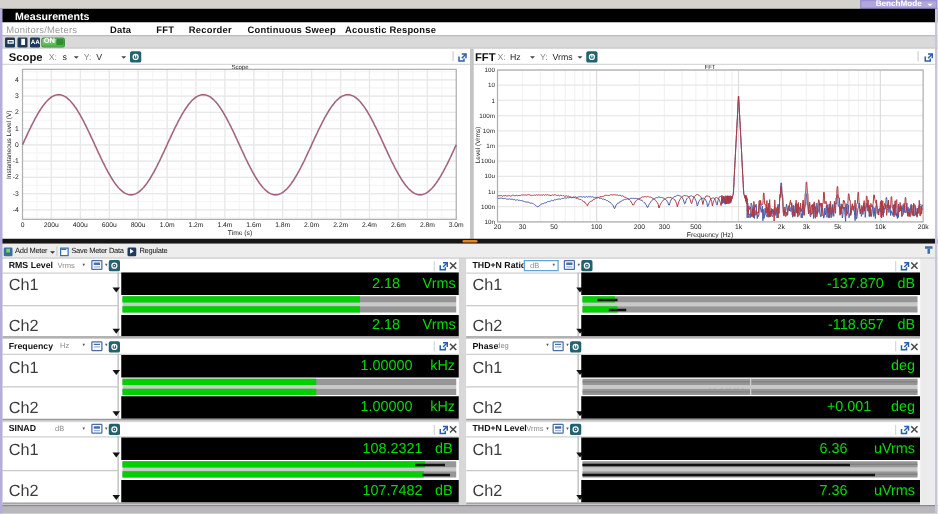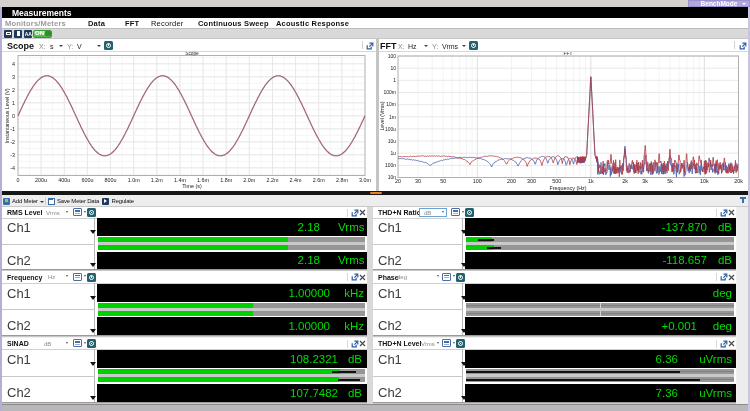--- a/index.html
+++ b/index.html
@@ -1,22 +1,22 @@
 <!DOCTYPE html>
 <html><head><meta charset="utf-8"><style>*{margin:0;padding:0;box-sizing:border-box}body{width:750px;height:411px;position:relative;overflow:hidden;background:#f0f0f0;font-family:"Liberation Sans",sans-serif}.abs{position:absolute}</style></head><body>
 <div class="abs" style="left:0;top:0;width:750px;height:7px;background:#d5d2cd"></div>
 <div class="abs" style="left:688px;top:0;width:62px;height:7px;background:#b1a6dd;border:1px solid #9c90cf;color:#fff;font-size:6.5px;font-weight:bold;text-align:center;line-height:5.5px">BenchMode</div>
 <div style="position:absolute;left:742px;top:2.5px;width:0;height:0;border-left:2.0px solid transparent;border-right:2.0px solid transparent;border-top:2.8px solid #fff"></div>
 <div class="abs" style="left:0;top:7px;width:750px;height:10.5px;background:#000"></div>
 <div class="abs" style="left:12px;top:8px;color:#fff;font-size:8.5px;font-weight:bold">Measurements</div>
 <div class="abs" style="left:0;top:17.5px;width:750px;height:10.5px;background:#fff"></div>
-<div class="abs" style="left:5px;top:19px;color:#9a9a9a;font-size:7.5px;font-weight:bold;letter-spacing:0.2px">Monitors/Meters</div>
+<div class="abs" style="left:5px;top:19px;color:#9a9a9a;font-size:7.5px;font-weight:normal;letter-spacing:0.2px">Monitors/Meters</div>
 <div class="abs" style="left:88px;top:19px;color:#111;font-size:7.5px;font-weight:bold;letter-spacing:0.2px">Data</div>
 <div class="abs" style="left:125px;top:19px;color:#111;font-size:7.5px;font-weight:bold;letter-spacing:0.2px">FFT</div>
-<div class="abs" style="left:151px;top:19px;color:#111;font-size:7.5px;font-weight:normal;letter-spacing:0.2px">Recorder</div>
+<div class="abs" style="left:151px;top:19px;color:#111;font-size:7.5px;font-weight:bold;letter-spacing:0.2px">Recorder</div>
 <div class="abs" style="left:198px;top:19px;color:#111;font-size:7.5px;font-weight:bold;letter-spacing:0.2px">Continuous Sweep</div>
 <div class="abs" style="left:276px;top:19px;color:#111;font-size:7.5px;font-weight:bold;letter-spacing:0.2px">Acoustic Response</div>
 <div class="abs" style="left:0;top:28px;width:750px;height:10.5px;background:#d9d9d9;border-top:1px solid #bcbcbc;border-bottom:1px solid #c6c6c6"></div>
 <div class="abs" style="left:4px;top:29.5px;width:8px;height:8px;background:#1d3a5c;border-radius:1px"></div>
 <div class="abs" style="left:14px;top:29.5px;width:8px;height:8px;background:#1d3a5c;border-radius:1px"></div>
 <div class="abs" style="left:24px;top:29.5px;width:8px;height:8px;background:#1d3a5c;border-radius:1px"></div>
 <div class="abs" style="left:5.5px;top:32px;width:5px;height:3px;border:1px solid #fff"></div>
 <div class="abs" style="left:16.5px;top:31px;width:3px;height:4.5px;background:#fff"></div>
 <div class="abs" style="left:24.7px;top:30.5px;color:#fff;font-size:5px;font-weight:bold">AA</div>
 <div class="abs" style="left:33px;top:29.5px;width:19px;height:8px;background:linear-gradient(#9be08a,#44b244);border:1px solid #3a943a;border-radius:2px"></div>

